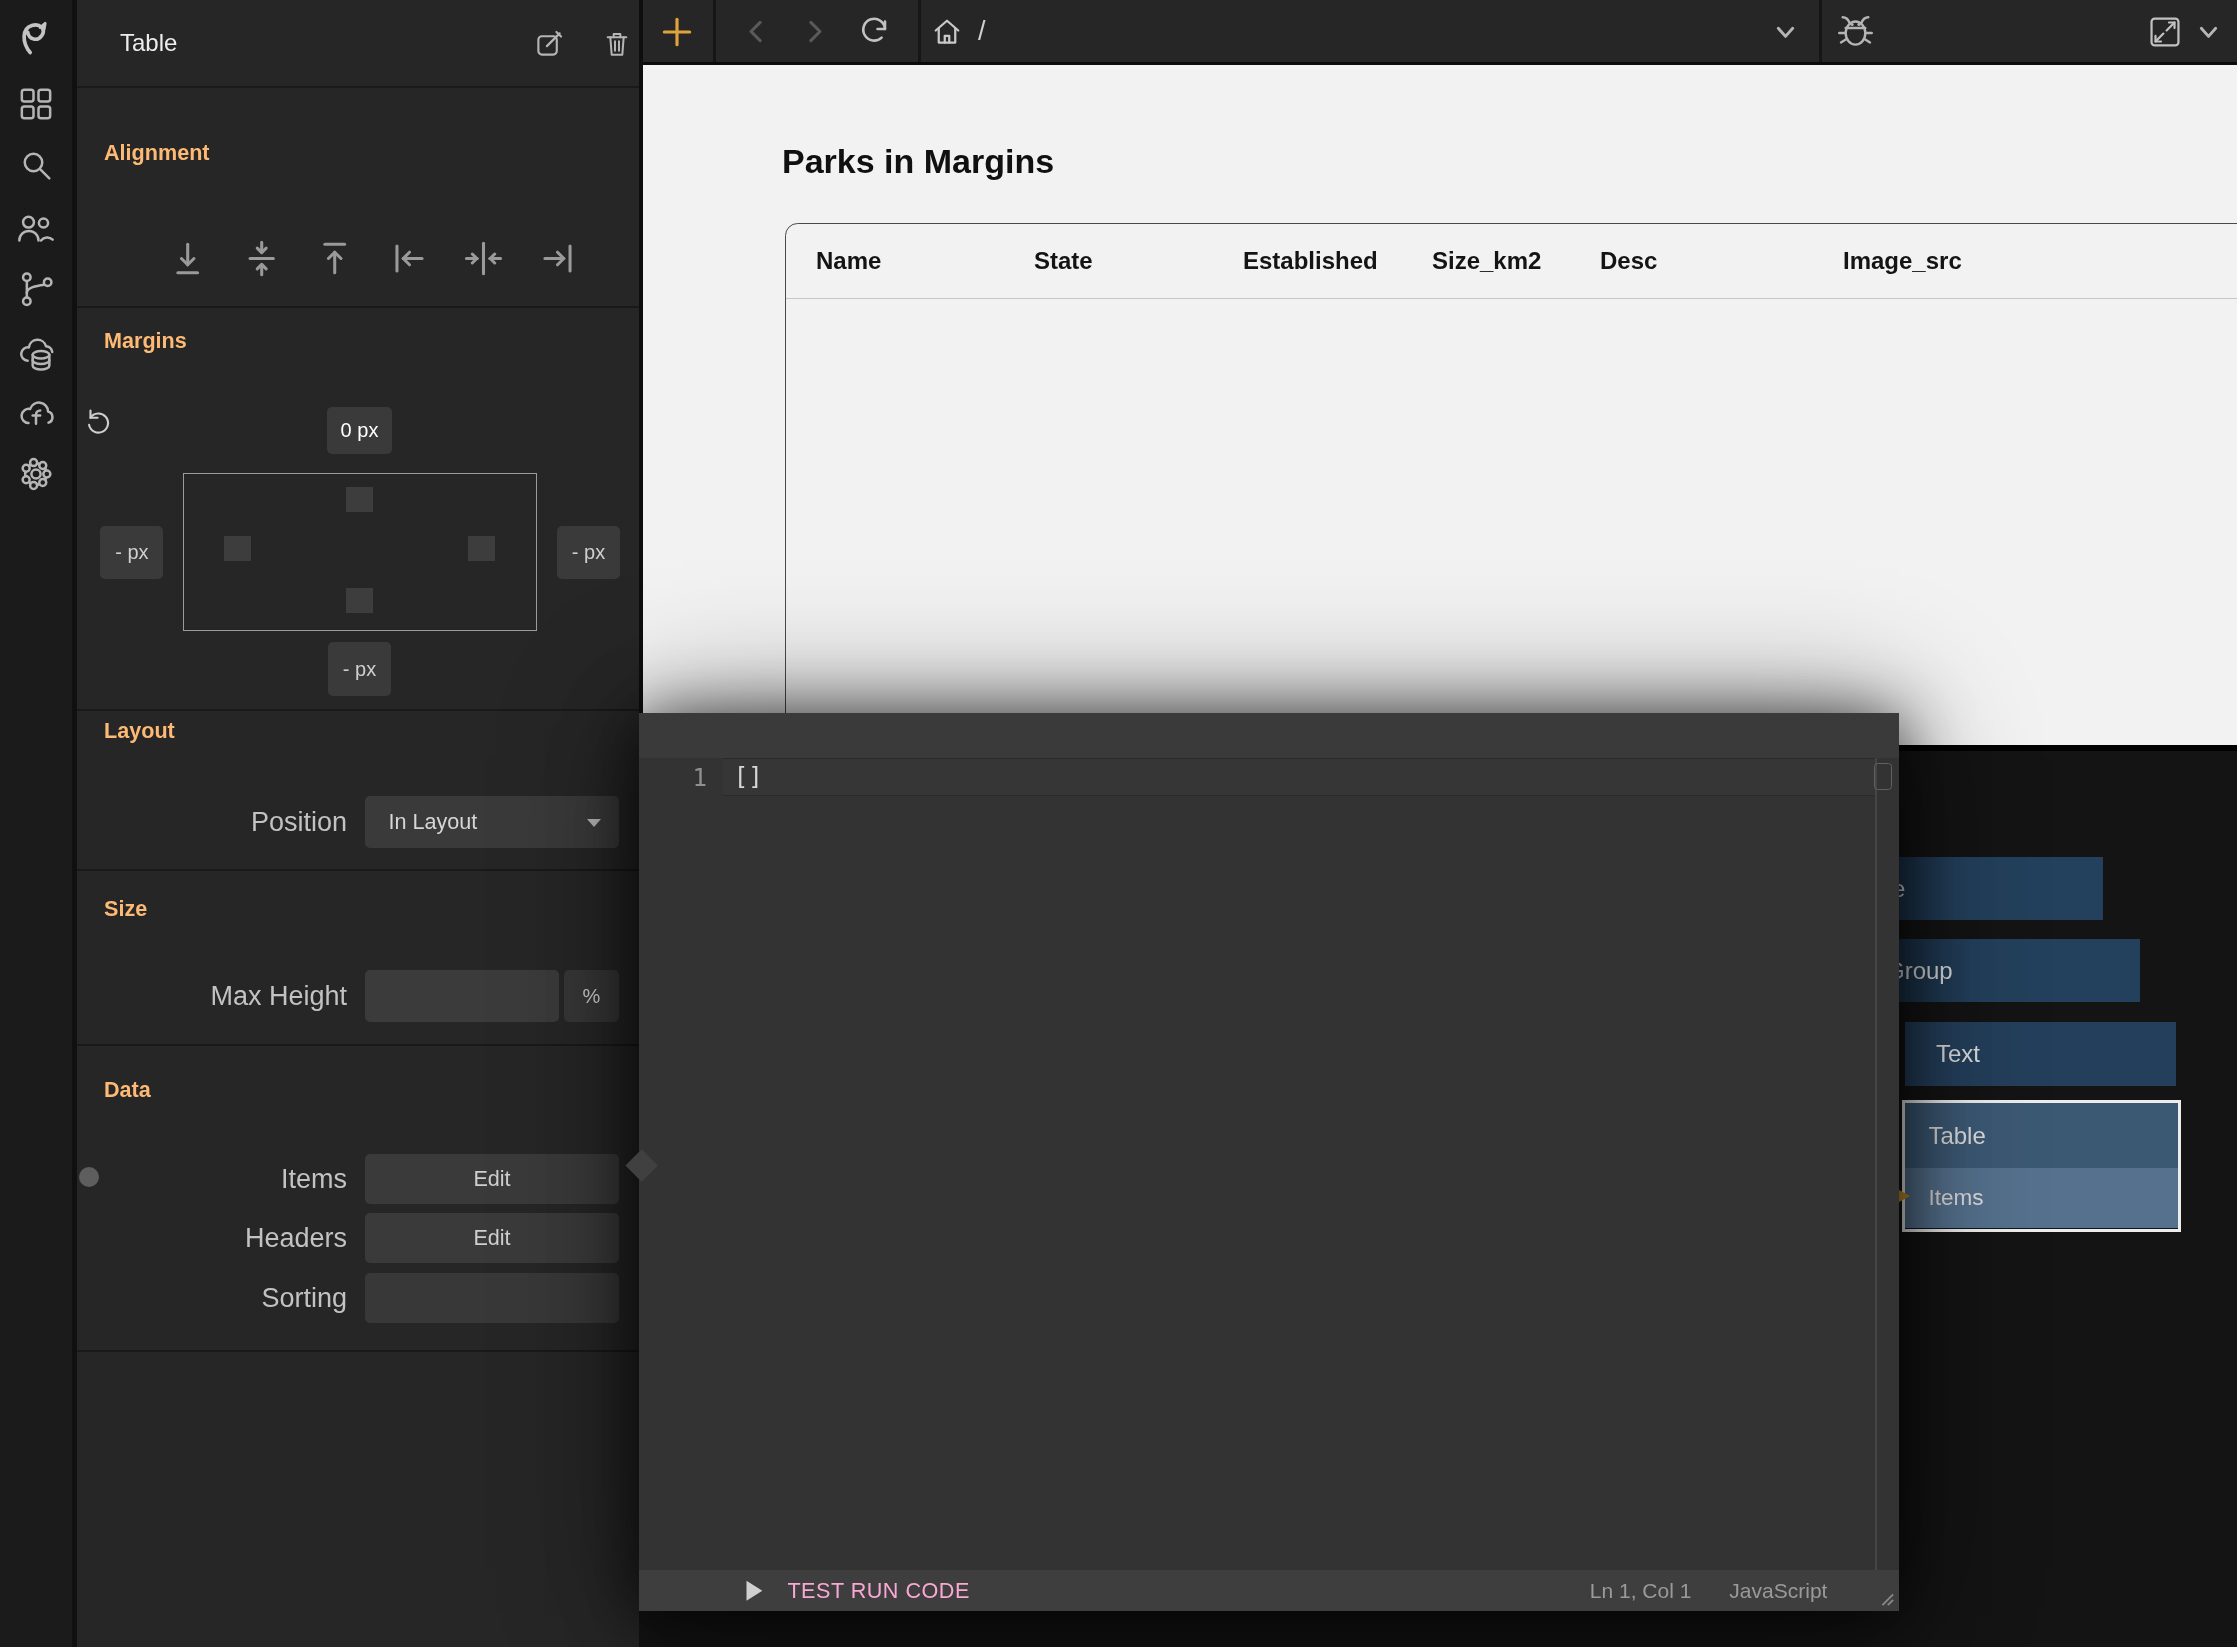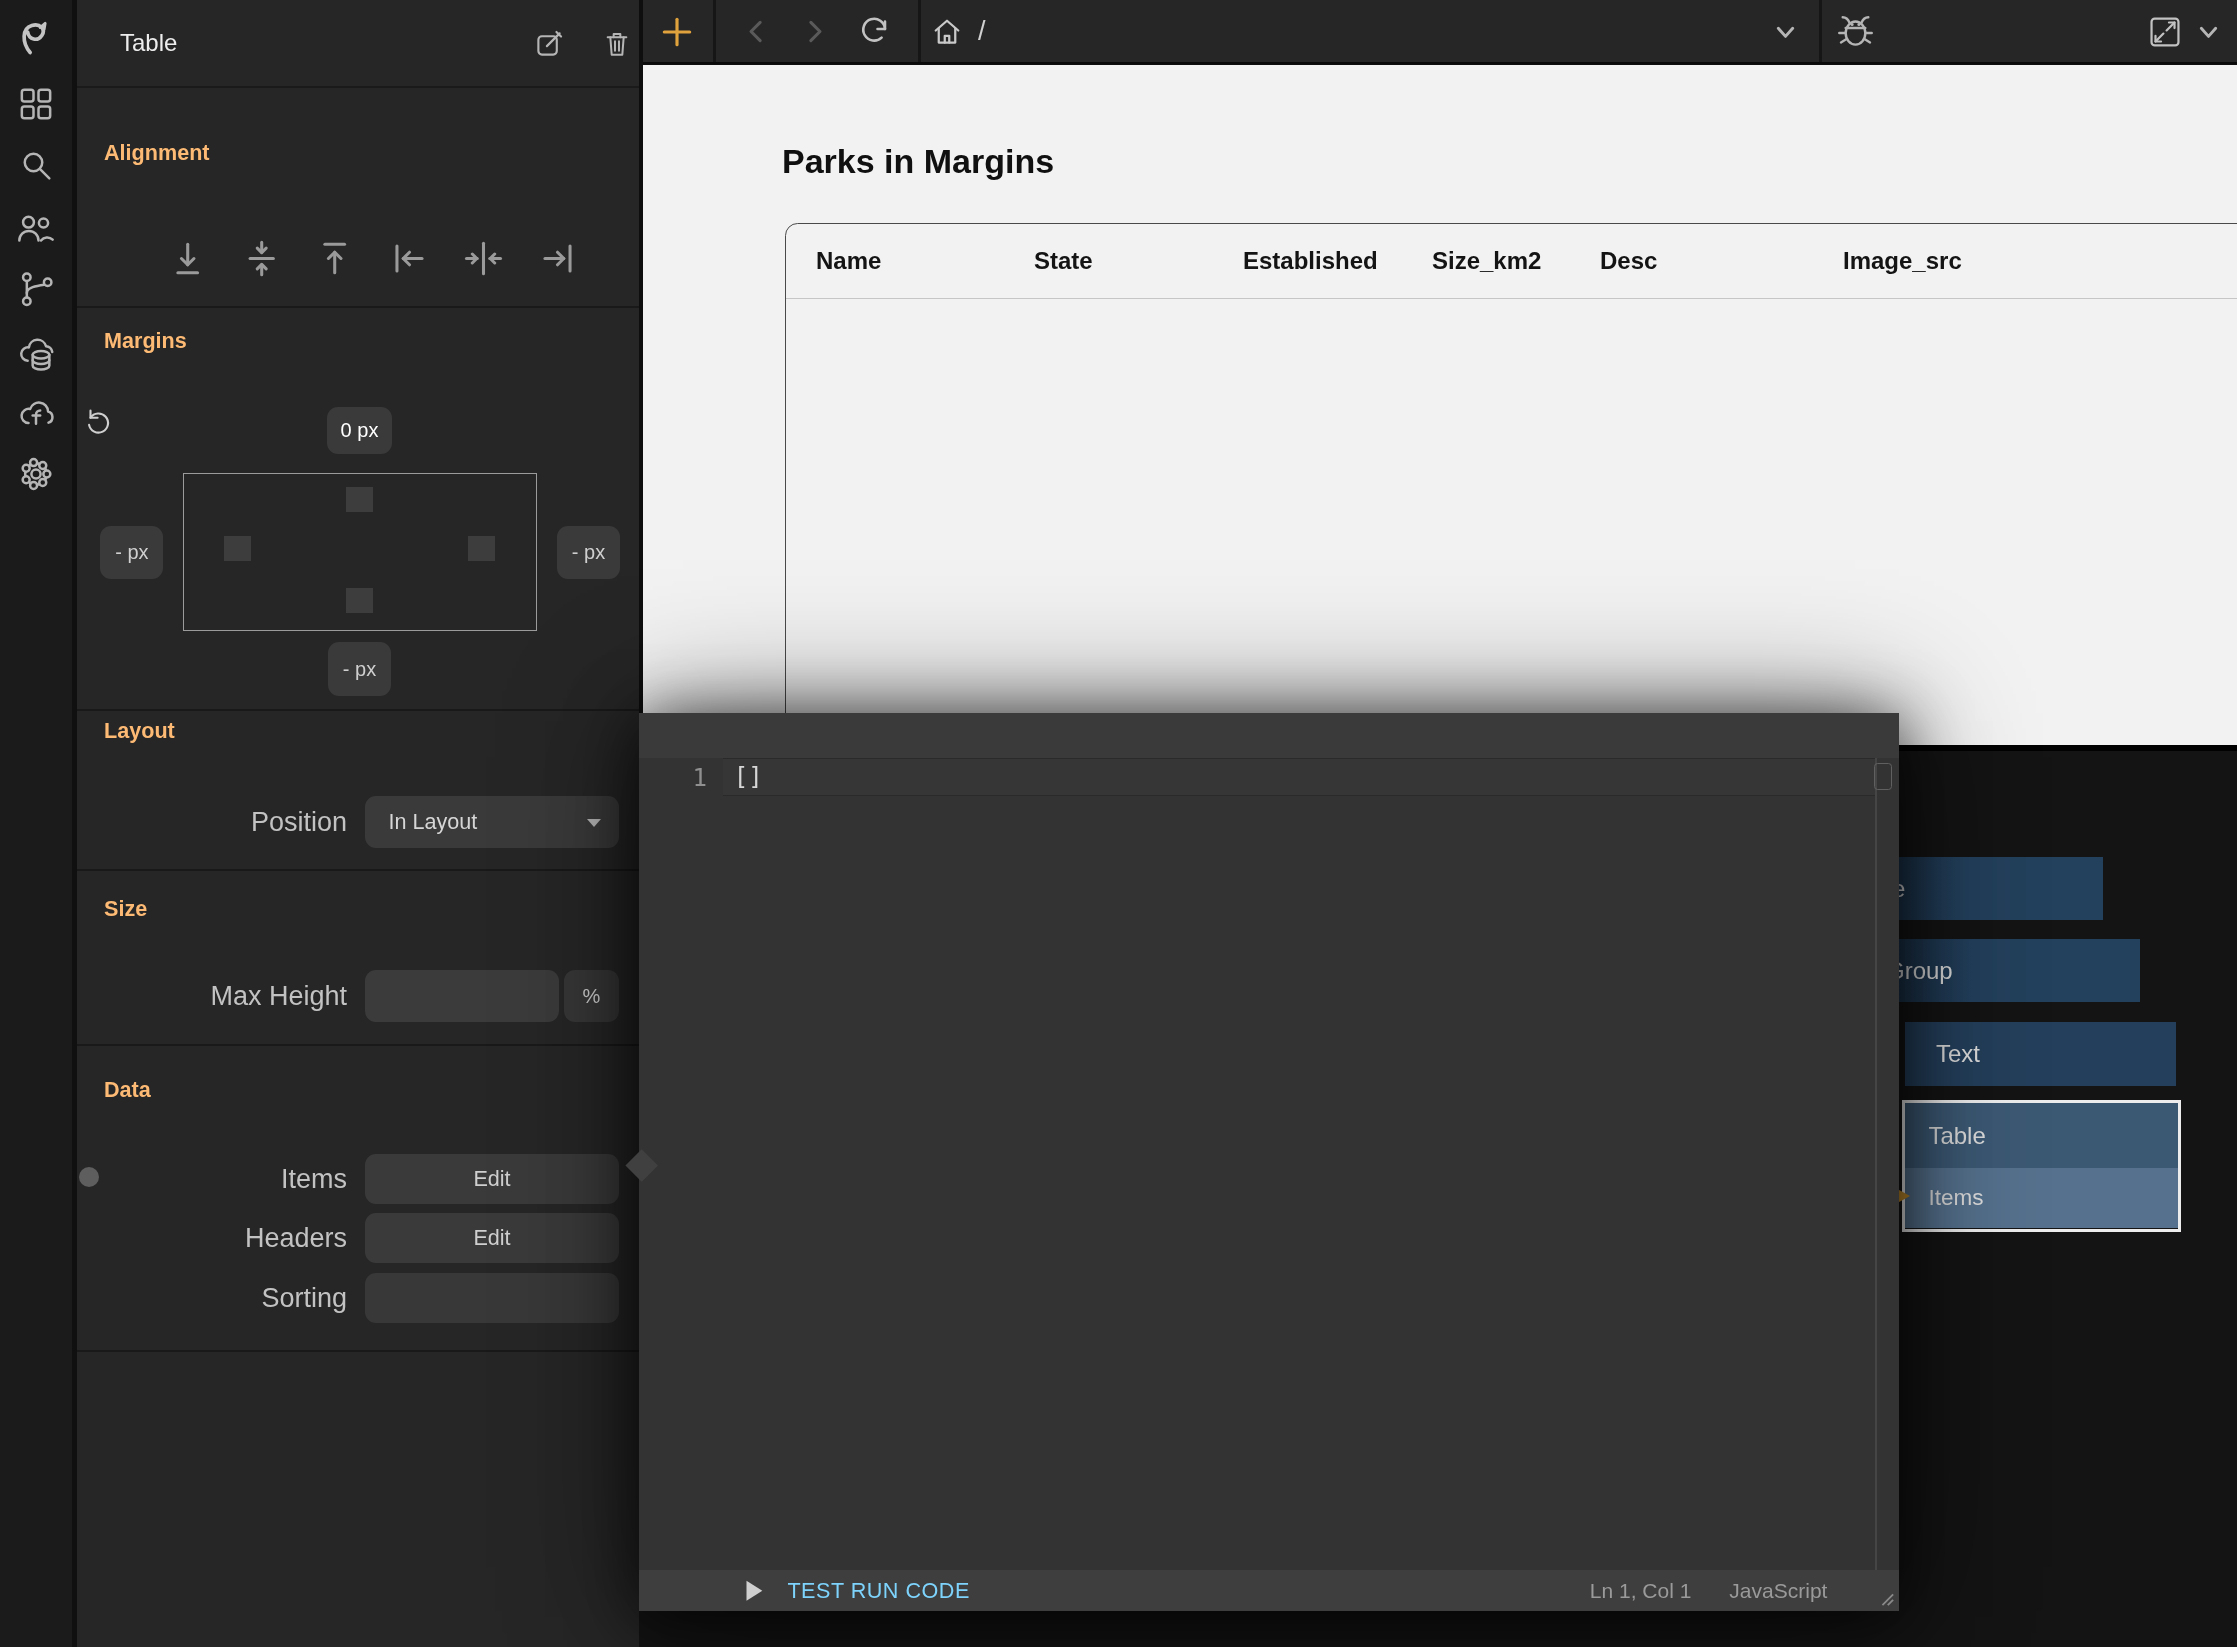--- a/index.html
+++ b/index.html
@@ -16,21 +16,21 @@
   #rail .railbtn{position:absolute;left:15.3px;width:41px;height:41px;display:flex;align-items:center;justify-content:center;}
   #rail-gap{left:72px;top:0;width:5.4px;height:1647px;background:#101010;}
 
   
   #panel{left:77px;top:0;width:562px;height:1647px;background:#262626;}
   #panel .hdr{position:absolute;left:0;top:0;width:100%;height:88px;border-bottom:2.7px solid #1a1a1a;box-sizing:border-box;}
   #panel .hdr .title{position:absolute;left:43px;top:0;line-height:86px;font-size:24px;color:#ededed;font-weight:500;}
   .divider{position:absolute;left:0;width:562px;height:1.8px;background:#191919;}
   .seclabel{position:absolute;left:27px;font-size:21.6px;font-weight:700;color:#fdba74;}
   .fieldlabel{position:absolute;font-size:27px;color:#c2c2c2;text-align:right;}
-  .darkbox{position:absolute;background:#3a3a3a;border-radius:11px;color:#d6d6d6;font-size:21.6px;box-sizing:border-box;}
+  .darkbox{position:absolute;background:#3a3a3a;border-radius:5px;color:#d6d6d6;font-size:21.6px;box-sizing:border-box;}
   .pxbtn{display:flex;align-items:center;justify-content:center;font-size:20px;color:#cfcfcf;}
   .handle{position:absolute;width:27px;height:25px;background:#3d3d3d;}
   .caret{position:absolute;right:18px;top:22.5px;width:0;height:0;border-left:7.2px solid transparent;border-right:7.2px solid transparent;border-top:8px solid #b9b9b9;}
 
   
   #toolbar{left:643px;top:0;width:1595px;height:62px;background:#262626;border-bottom:2.7px solid #0a0a0a;box-sizing:content-box;}
   #toolbar .vdiv{position:absolute;top:0;width:2.7px;height:62px;background:#161616;}
   #toolbar .tbtn{position:absolute;display:flex;align-items:center;justify-content:center;}
 
   
@@ -52,21 +52,21 @@
   #editor .topzone{position:absolute;left:0;top:0;width:100%;height:45px;background:#3a3a3a;}
   #editor .gutter-num{position:absolute;left:0;top:47px;width:68px;text-align:right;
           font-family:"DejaVu Sans Mono",monospace;font-size:24px;color:#909090;line-height:36px;}
   #editor .codeline{position:absolute;left:84px;top:45px;width:1152px;height:36px;background:#363636;
           border-top:1.8px solid #2a2a2a;border-bottom:1.8px solid #2a2a2a;box-sizing:content-box;}
   #editor .codeline .code{padding-left:10.8px;font-family:"DejaVu Sans Mono",monospace;font-size:24px;color:#d6d6d6;line-height:36px;}
   #editor .vline{position:absolute;left:1236px;top:45px;bottom:41px;width:1.8px;background:#454545;}
   #editor .thumb{position:absolute;right:7.2px;top:50px;width:16px;height:25px;border:1.8px solid #606060;border-radius:3.6px;}
   #editor .statusbar{position:absolute;left:0;bottom:0;width:100%;height:41px;background:#3e3e3e;
           display:flex;align-items:center;padding:0 21.6px 0 105px;box-sizing:border-box;}
-  #editor .runlabel{margin-left:23.4px;font-size:21.6px;color:#7dd3fc;letter-spacing:0.5px;}
+  #editor .runlabel{margin-left:23.4px;font-size:21.6px;color:#f9a8d4;letter-spacing:0.5px;}
   #editor .statspacer{flex:1;}
   #editor .stat{font-size:21px;color:#9a9a9a;}
   #editor .grip{position:absolute;right:5.4px;bottom:5.4px;}
   #anchor-diamond{left:630px;top:1154px;width:23.4px;height:23.4px;background:#404040;transform:rotate(45deg);z-index:11;}
   #items-marker{left:1890px;top:1185px;width:0;height:0;border-top:11.7px solid transparent;border-bottom:11.7px solid transparent;border-left:20px solid #c8922d;z-index:5;}
 </style>
 </head>
 <body>
 
 <div id="app">

